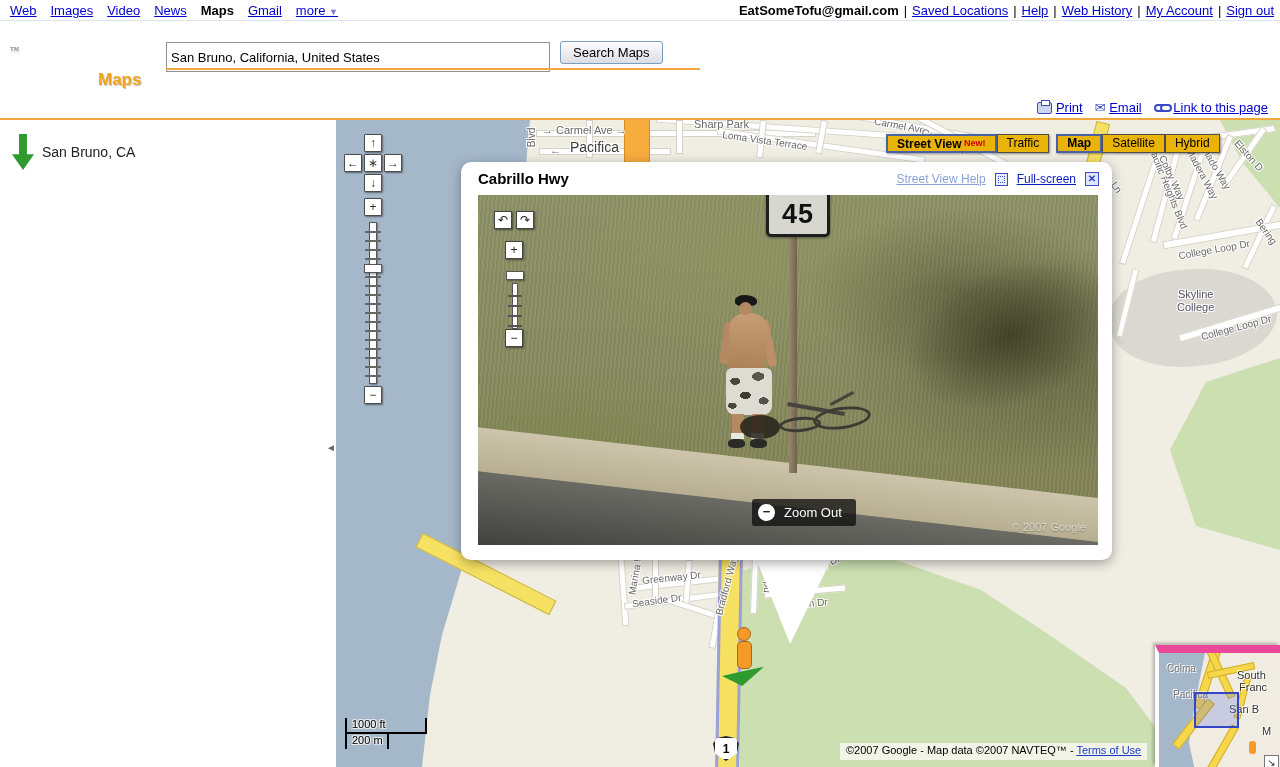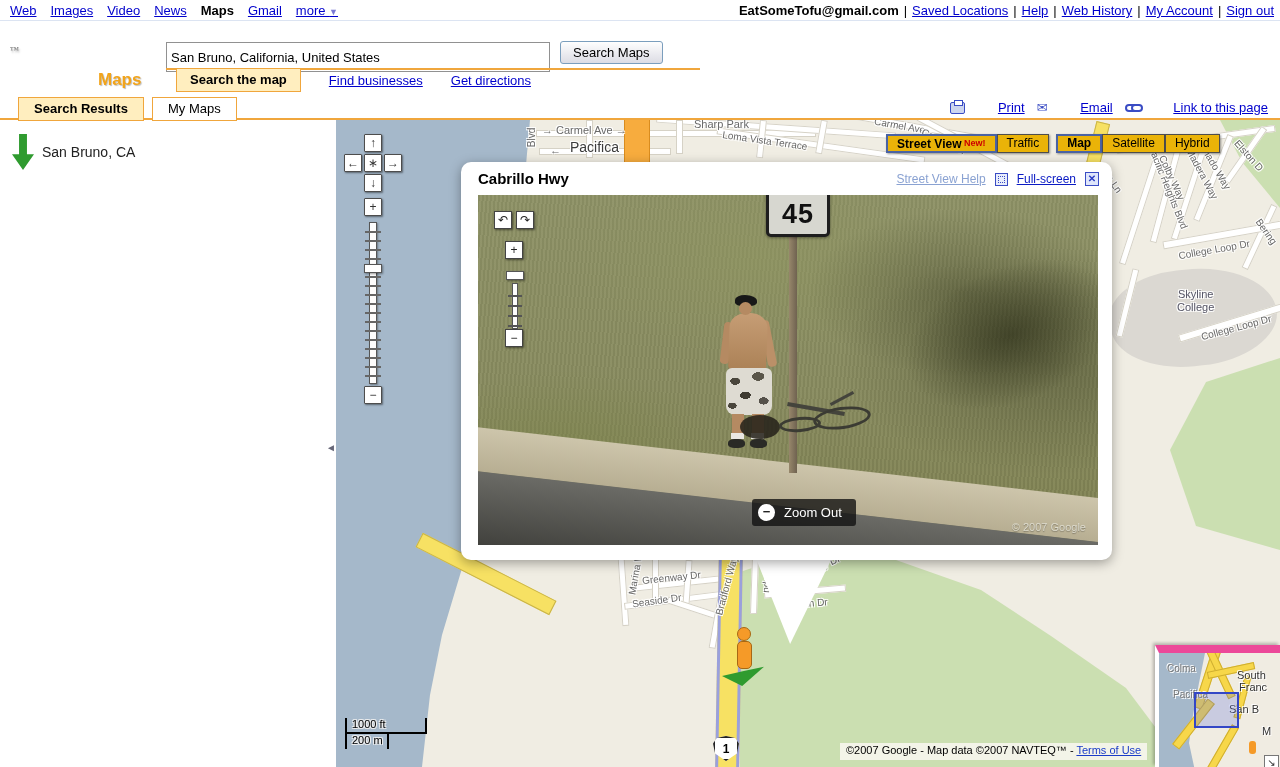--- a/index.html
+++ b/index.html
@@ -31,21 +31,21 @@
 .search-tab-active { background:#ffeebf; border:1px solid #f0a63c; border-top:none; padding:3px 13px 4px; font-weight:bold; }
 .search-tab-link { color:#0000cc; text-decoration:underline; cursor:pointer; }
 
 
 .tabsrow { position:absolute; top:96px; left:0; width:100%; height:24px; z-index:49; background:#fff;}
 .tabsrow .orangeline { position:absolute; top:22px; left:0; width:100%; height:2px; background:#f0a63c; }
 .rtabs { position:absolute; left:18px; top:1px; display:flex; gap:8px; font-size:13px; }
 .rtab { border:1px solid #f0a63c; padding:3px 15px 4px; background:#fff; cursor:pointer; }
 .rtab.active { background:#ffeebf; font-weight:bold; }
 .pactions { position:absolute; right:12px; top:4px; display:flex; align-items:center; gap:12px; font-size:13px; }
-.pactions a { color:#0000cc; text-decoration:underline; cursor:pointer;margin-left:29px; }
+.pactions a { color:#0000cc; text-decoration:underline; cursor:pointer; }
 .icon-print { display:inline-block; width:15px; height:12px; position:relative; background:#cdd5ee; border:1px solid #3a4cc4; border-radius:2px; vertical-align:-2px;}
 .icon-print::before { content:""; position:absolute; left:3px; top:-3px; width:7px; height:4px; background:#fff; border:1px solid #3a4cc4; }
 .icon-email { color:#3a4cc4; font-size:13px; }
 .icon-link { display:inline-block; width:16px; height:8px; border:2px solid #3a4cc4; border-radius:5px; position:relative; vertical-align:0px;}
 .icon-link::before { content:""; position:absolute; left:4px; top:-2px; width:8px; height:4px; border:2px solid #3a4cc4; border-radius:4px; background:#fff;}
 
 
 .sidebar { position:absolute; left:0; top:120px; width:336px; height:647px; background:#fff; z-index:5;}
 .result-item { position:absolute; left:12px; top:14px; display:flex; align-items:center; gap:8px; font-size:14px; color:#222; }
 .green-arrow { width:22px; height:36px; background:#2f9b2f; clip-path:polygon(50% 100%, 0 56%, 32% 56%, 32% 0, 68% 0, 68% 56%, 100% 56%); filter:drop-shadow(0 0 1px #14421a); }
@@ -172,33 +172,24 @@
   </div>
 
   <div class="header">
     <div class="logo">
       <div class="logo-word"><span id="logo-word"></span><span class="logo-tm">™</span></div>
       <div class="logo-maps">Maps</div>
     </div>
     <input class="search-input" value="San Bruno, California, United States" style="">
     <button class="search-btn">Search Maps</button>
     <div class="search-underline"></div>
-    <div class="search-tabs" id="search-tabs">
-        <div class="search-tab-active">Search the map</div>
-        <a class="search-tab-link">Find businesses</a>
-        <a class="search-tab-link">Get directions</a>
-      </div>
   </div>
 
   <div class="tabsrow">
     <div class="orangeline"></div>
-    <div class="rtabs" id="result-tabs">
-        <div class="rtab active">Search Results</div>
-        <div class="rtab">My Maps</div>
-      </div>
     <div class="pactions" id="page-actions">
         <span><span class="icon-print"></span> <a>Print</a></span>
         <span><span class="icon-email">✉</span> <a>Email</a></span>
         <span><span class="icon-link"></span> <a>Link to this page</a></span>
       </div>
   </div>
 
   <div class="sidebar">
     <div class="result-item">
       <span class="green-arrow"></span>

